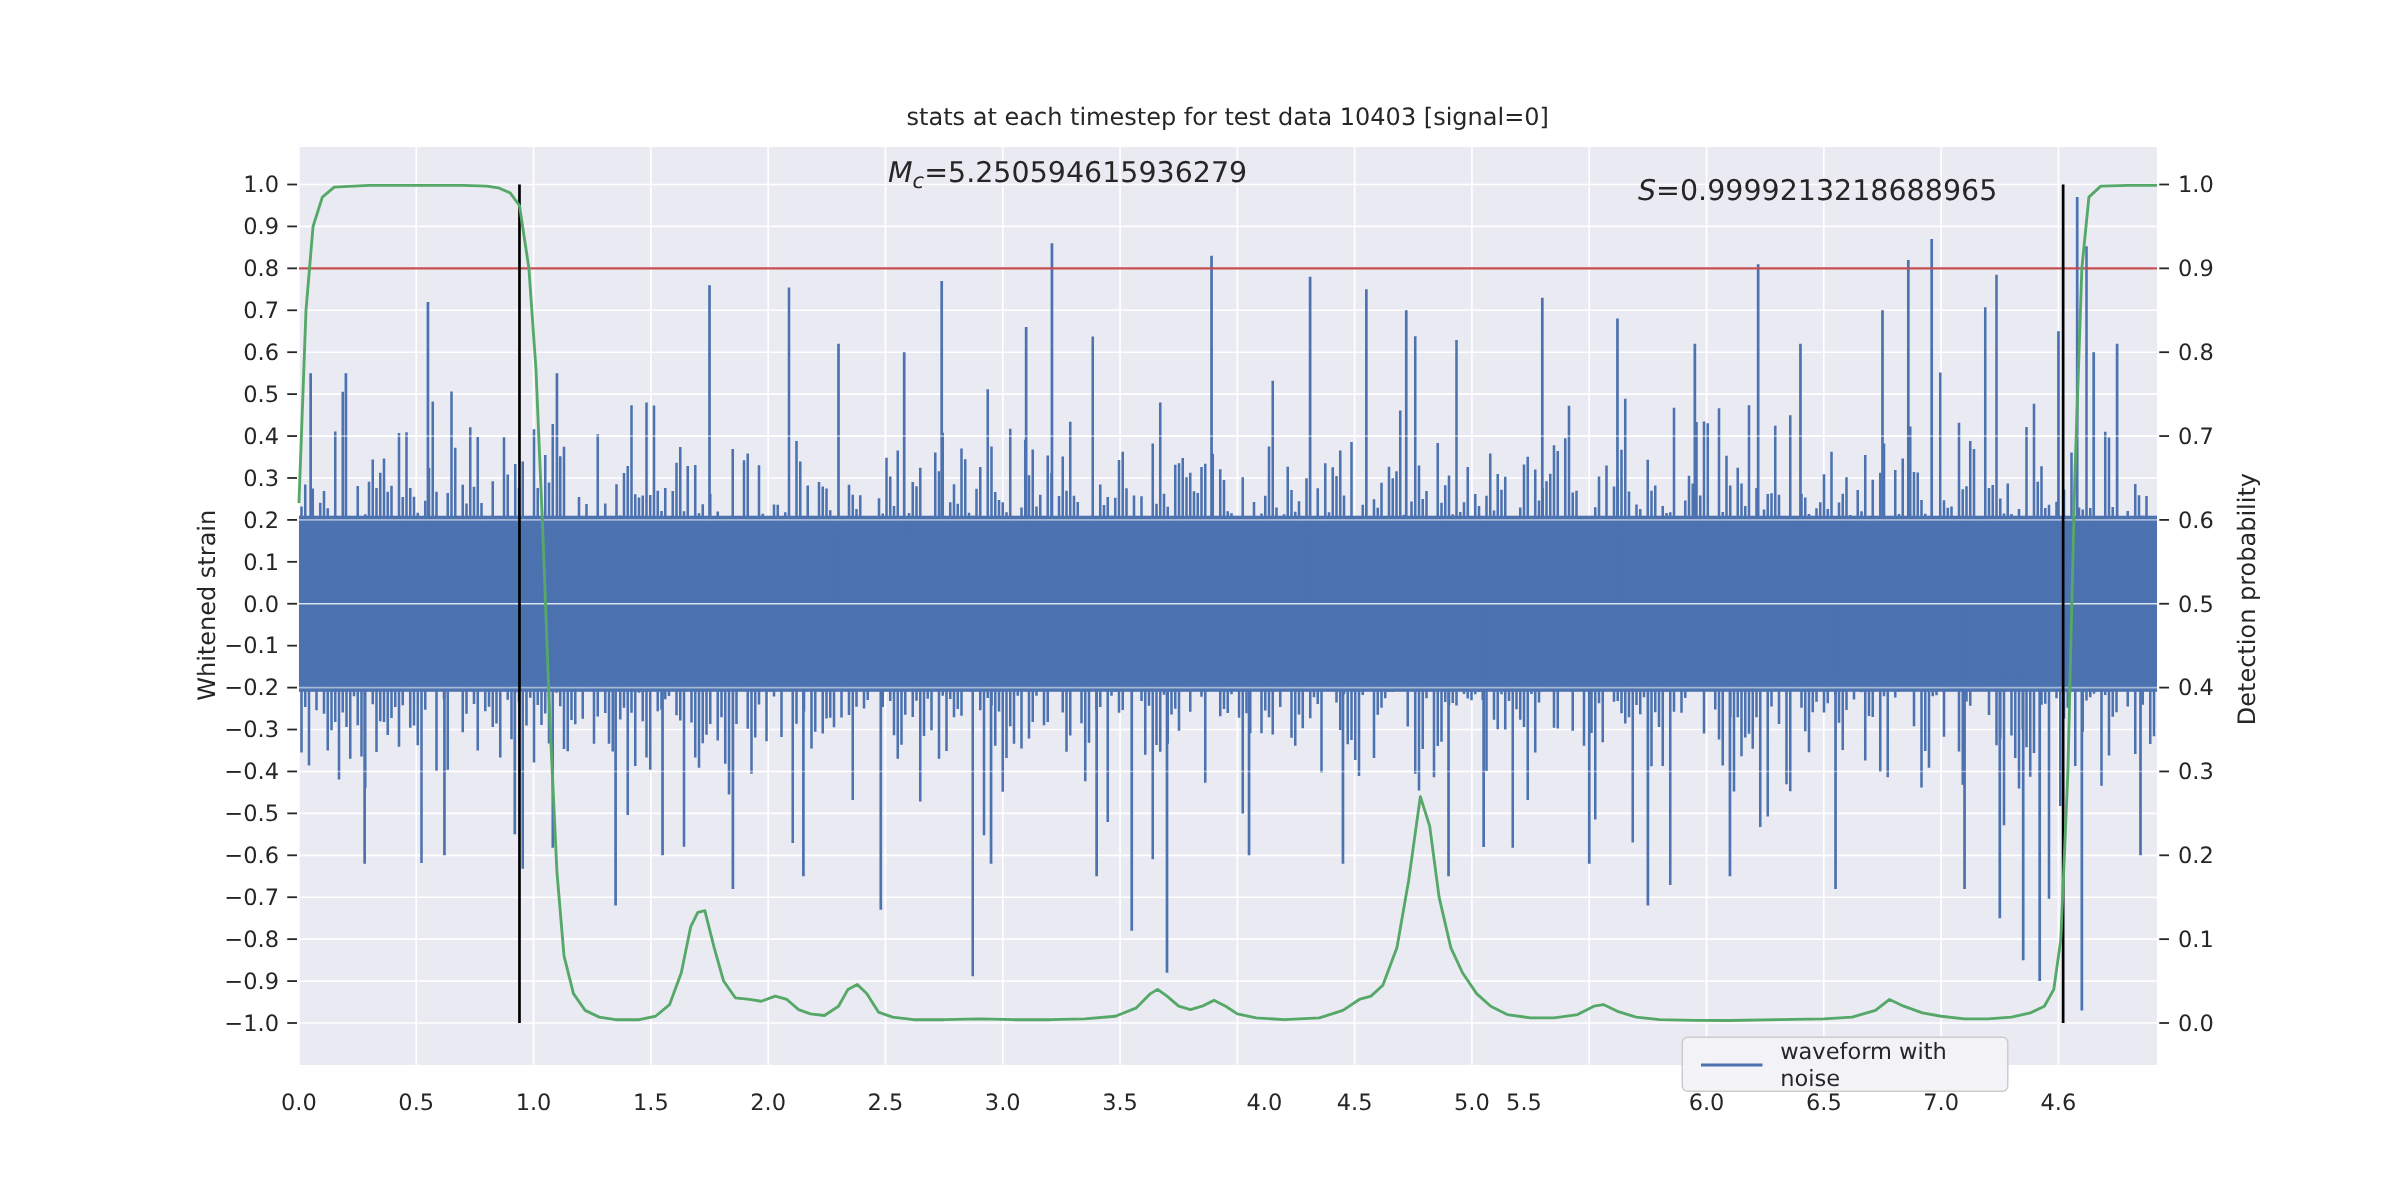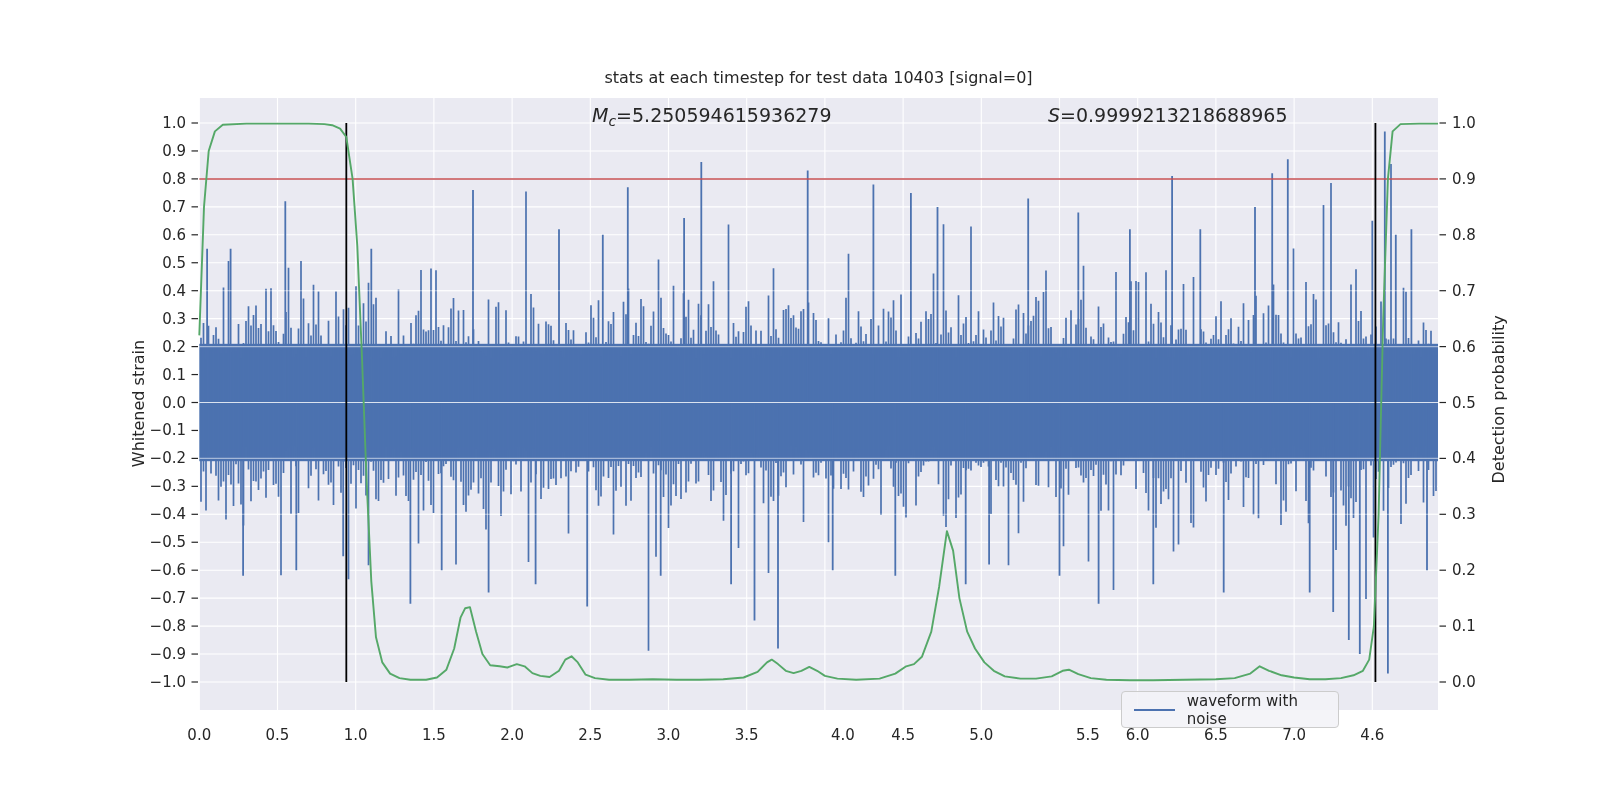--- a/index.html
+++ b/index.html
@@ -6,21 +6,21 @@
   #fig{position:relative;width:1600px;height:744px;background:#ffffff;overflow:hidden;
        font-family:"DejaVu Sans","Liberation Sans",sans-serif;color:#262626;}
   #chart-svg{position:absolute;left:0;top:0;}
   .title{position:absolute;left:199px;top:68px;width:1239px;text-align:center;
          font-size:16px;color:#262626;}
   .ann{position:absolute;top:104px;font-size:19px;color:#262626;white-space:nowrap;}
   .ann .it{font-style:italic;}
   .ann .sub{font-size:14px;font-style:italic;position:relative;top:4px;}
   #ann-snr{left:228px;}
   #ann-mc{left:592px;}
-  #ann-s{left:1048px;}
+  #ann-s{left:1092px;margin-top:12px;}
   .xlabel{position:absolute;left:199px;top:744px;width:1239px;text-align:center;
           font-size:12px;color:#262626;}
   .ylabel{position:absolute;font-size:16px;color:#262626;white-space:nowrap;
           transform:rotate(-90deg);transform-origin:center center;}
   #ylabel-left{left:58px;top:394px;width:160px;text-align:center;}
   #ylabel-right{left:1418px;top:394px;width:160px;text-align:center;}
   .tick-label{position:absolute;font-size:15px;color:#262626;line-height:18px;height:18px;}
   .tick-left{width:80px;text-align:right;}
   .tick-right{width:60px;text-align:left;}
   .tick-x{width:60px;text-align:center;}
@@ -154,21 +154,21 @@
       <div class="tick-label tick-x" style="left: 247.5px; top: 726px;">0.5</div>
       <div class="tick-label tick-x" style="left: 325.7px; top: 726px;">1.0</div>
       <div class="tick-label tick-x" style="left: 403.9px; top: 726px;">1.5</div>
       <div class="tick-label tick-x" style="left: 482.1px; top: 726px;">2.0</div>
       <div class="tick-label tick-x" style="left: 560.3px; top: 726px;">2.5</div>
       <div class="tick-label tick-x" style="left: 638.5px; top: 726px;">3.0</div>
       <div class="tick-label tick-x" style="left: 716.7px; top: 726px;">3.5</div>
       <div class="tick-label tick-x" style="left: 794.9px; top: 726px; text-align: right;">4.0</div>
       <div class="tick-label tick-x" style="left: 873.1px; top: 726px;">4.5</div>
       <div class="tick-label tick-x" style="left: 951.3px; top: 726px;">5.0</div>
-      <div class="tick-label tick-x" style="left: 1058px; top: 726px; text-align: center;">5.5</div>
+      <div class="tick-label tick-x" style="left: 986px; top: 726px; text-align: center;">5.5</div>
       <div class="tick-label tick-x" style="left: 1107.7px; top: 726px;">6.0</div>
       <div class="tick-label tick-x" style="left: 1185.9px; top: 726px;">6.5</div>
       <div class="tick-label tick-x" style="left: 1264.1px; top: 726px;">7.0</div>
       <div class="tick-label tick-x" style="left: 1342.3px; top: 726px;">4.6</div>
     </div>
   <div id="ltick-labels">
       <div class="tick-label tick-left" style="left: 106px; top: 114px;">1.0</div>
       <div class="tick-label tick-left" style="left: 106px; top: 141.95px;">0.9</div>
       <div class="tick-label tick-left" style="left: 106px; top: 169.9px;">0.8</div>
       <div class="tick-label tick-left" style="left: 106px; top: 197.85px;">0.7</div>

